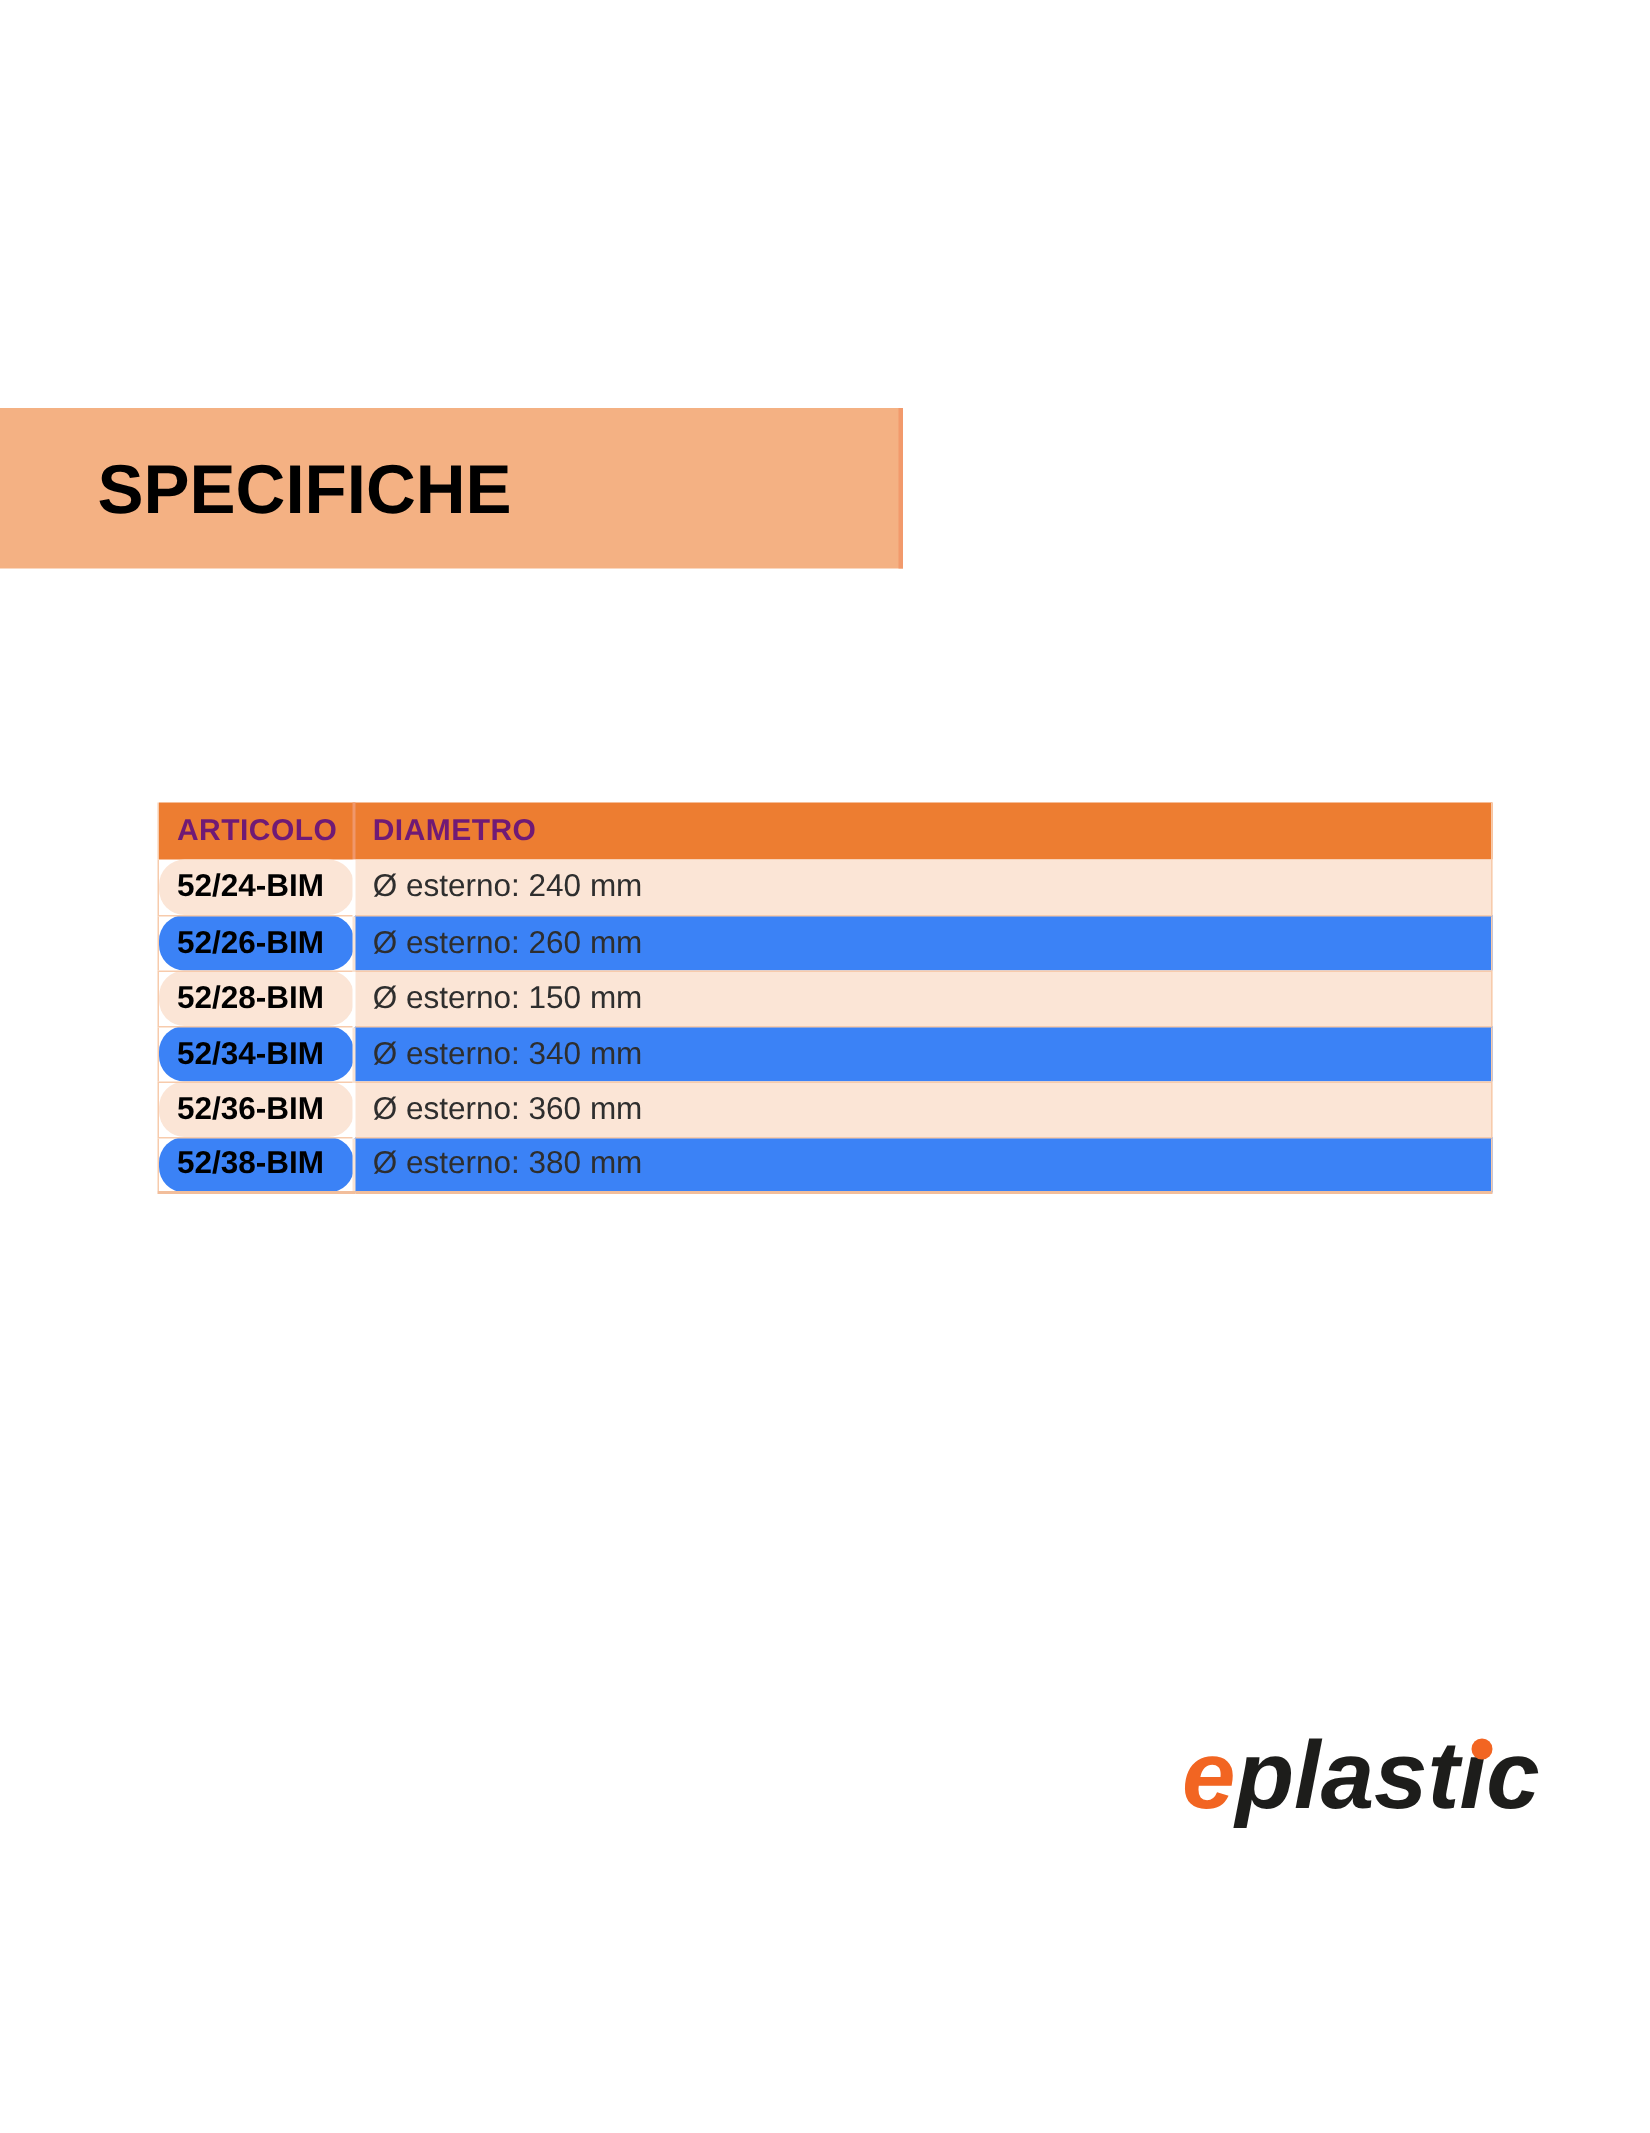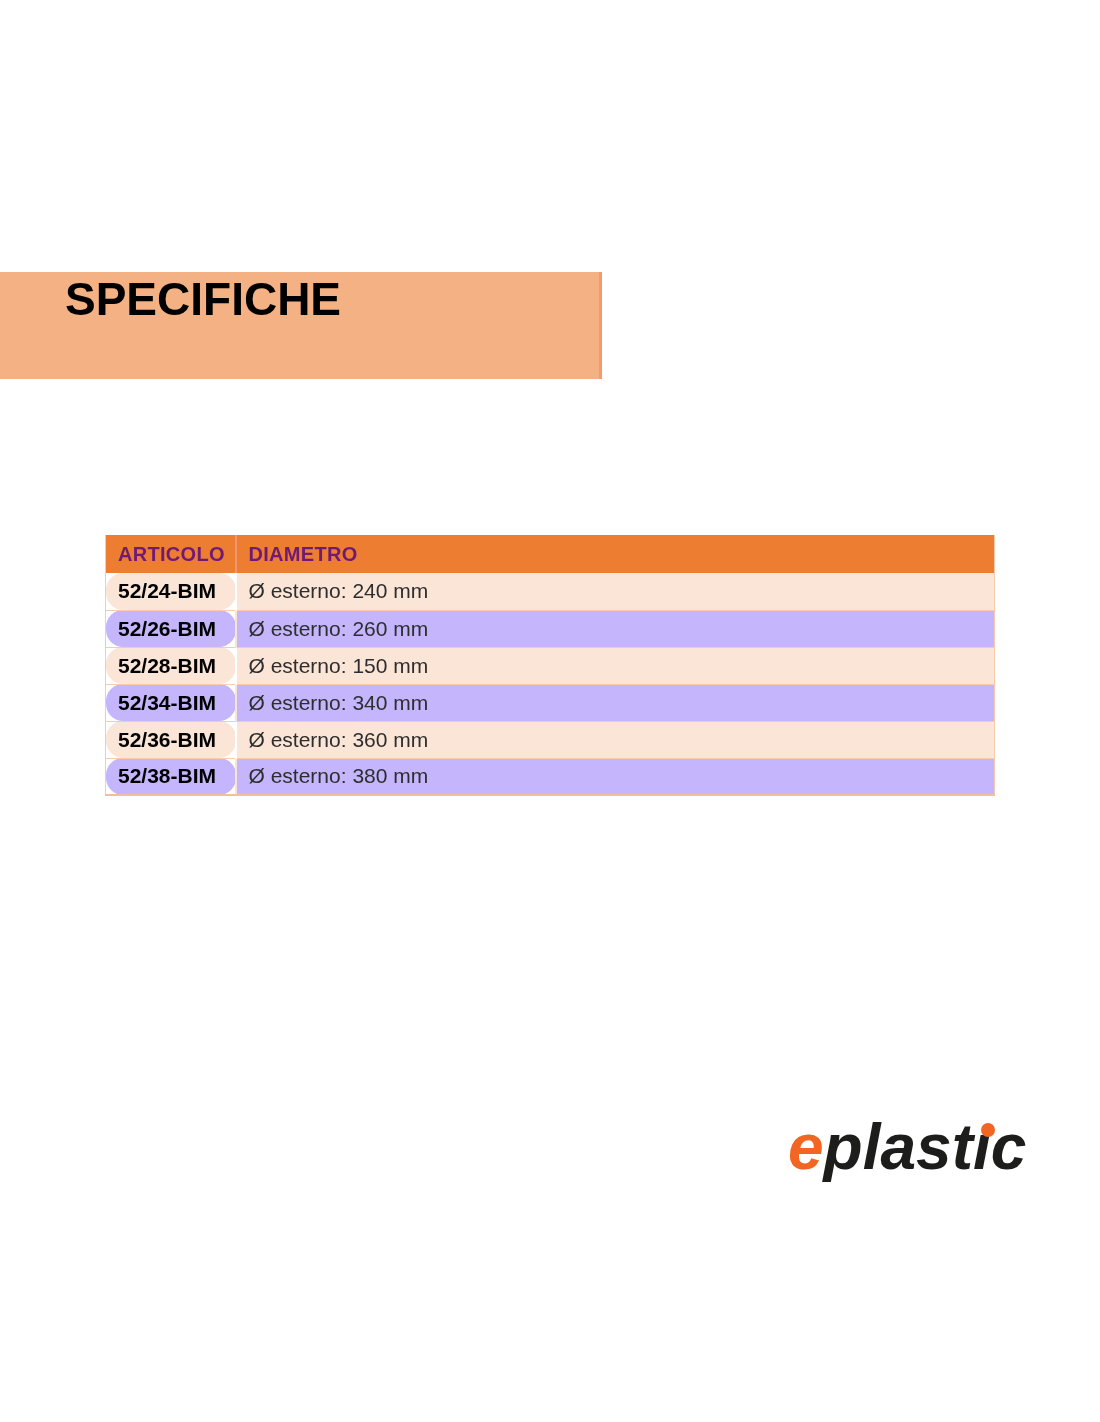--- a/index.html
+++ b/index.html
@@ -20,21 +20,21 @@
   
   .title-band {
     position: absolute;
     left: 0;
     top: 272px;
     width: 602px;
     height: 107px;
     background: #F4B183;
     border-right: 3px solid #F29A6C;
     display: flex;
-    align-items: flex-start;
+    align-items: center;
   }
   .title-band h1 {
     padding-left: 65px;
     font-size: 46px;
     font-weight: bold;
     color: #000000;
     letter-spacing: 0px;
   }
 
   
@@ -63,21 +63,21 @@
   table.spec-table th:first-child {
     width: 130px;
     border-right: 2px solid #F0976B;
   }
   table.spec-table td {
     height: 37px;
     padding: 0 0 0 12px;
     font-size: 21px;
     color: #2e2e2e;
     border-bottom: 1px solid #F7CBAC;
-    background: #c4b5fd;
+    background: #3b82f6;
   }
   table.spec-table td:first-child {
     font-weight: bold;
     color: #000000;
     border-right: 2px solid #F9E3D2;
     border-radius: 17px;
   }
   table.spec-table tbody tr:nth-child(odd) td {
     background: #FBE5D6;
   }
@@ -85,21 +85,21 @@
     border-right-color: #ffffff;
   }
   table.spec-table tbody tr:last-child td {
     border-bottom: 2px solid #F2BE9B;
   }
 
   
   .logo {
     position: absolute;
     left: 788px;
-    top: 1112px;
+    top: 1148px;
     height: 72px;
     line-height: 70px;
     font-size: 64px;
     font-weight: bold;
     font-style: italic;
     letter-spacing: 0px;
     white-space: nowrap;
   }
   .logo .logo-e   { color: #F26522; }
   .logo .logo-plast, .logo .logo-i, .logo .logo-c { color: #1d1d1b; }

